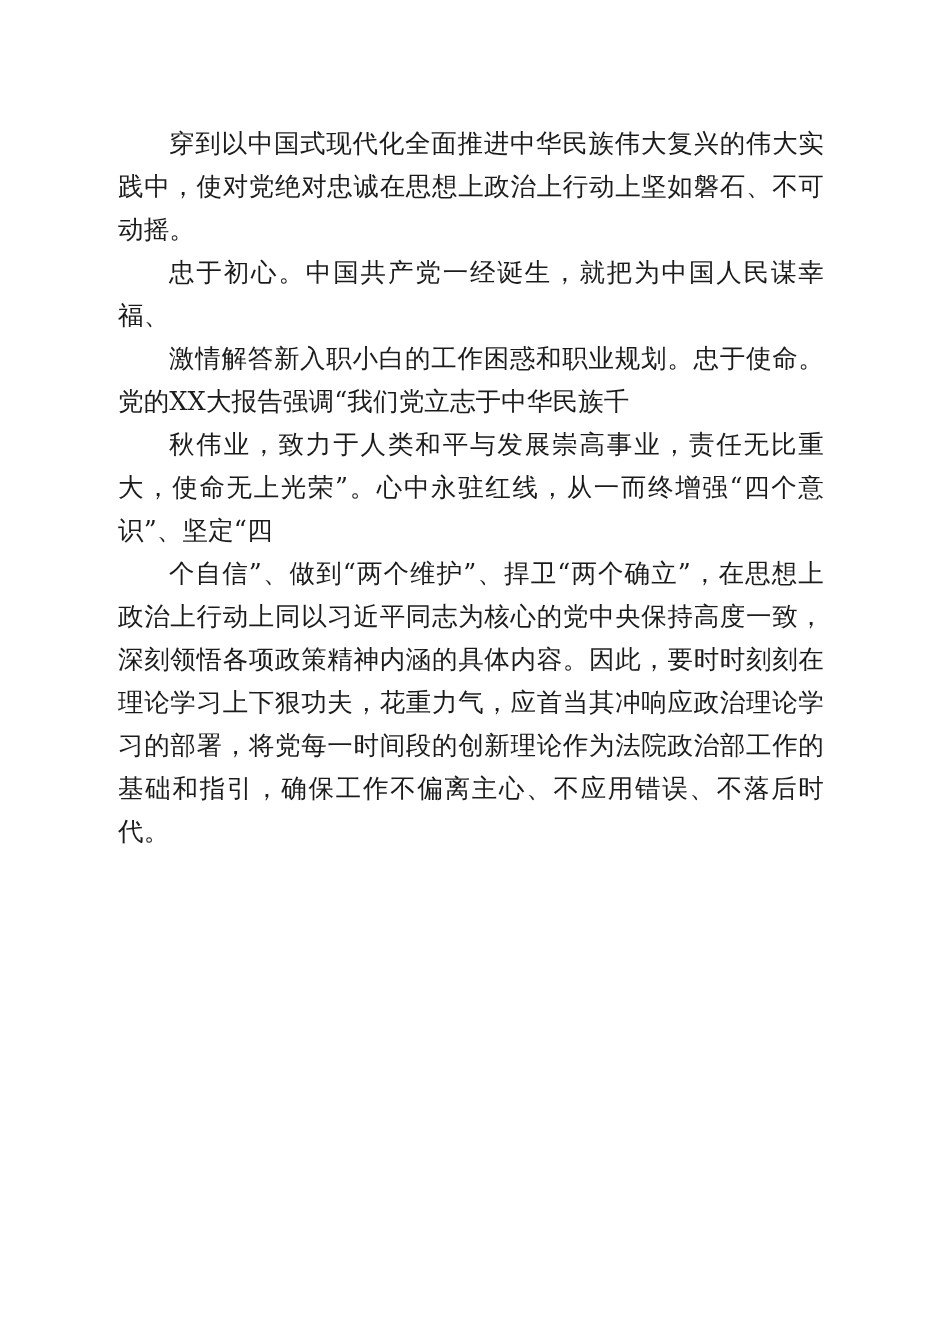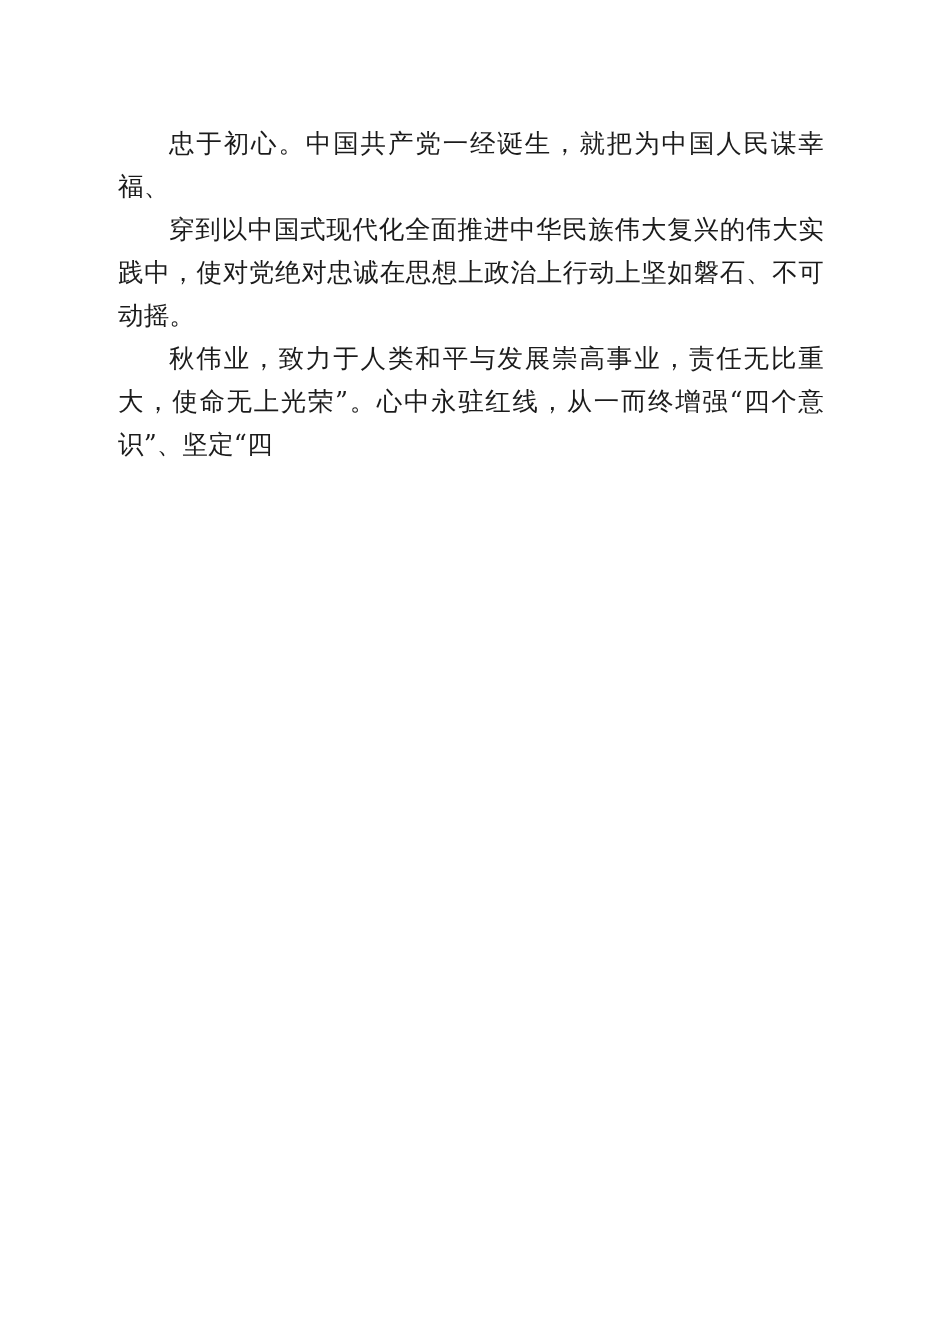--- a/index.html
+++ b/index.html
@@ -37,17 +37,19 @@
   }
   .para.indent {
     text-indent: 2em;
   }
 </style>
 </head>
 <body>
 
 <div id="page">
   <div id="doc-body">
+    <p class="para indent">穿到以中国式现代化全面推进中华民族伟大复兴的伟大实践中，使对党绝对忠诚在思想上政治上行动上坚如磐石、不可动摇。</p>
     <p class="para indent">忠于初心。中国共产党一经诞生，就把为中国人民谋幸福、</p>
-    <p class="para indent">穿到以中国式现代化全面推进中华民族伟大复兴的伟大实践中，使对党绝对忠诚在思想上政治上行动上坚如磐石、不可动摇。</p>
+    <p class="para indent">激情解答新入职小白的工作困惑和职业规划。忠于使命。党的XX大报告强调“我们党立志于中华民族千</p>
     <p class="para indent">秋伟业，致力于人类和平与发展崇高事业，责任无比重大，使命无上光荣”。心中永驻红线，从一而终增强“四个意识”、坚定“四</p>
+    <p class="para indent">个自信”、做到“两个维护”、捍卫“两个确立”，在思想上政治上行动上同以习近平同志为核心的党中央保持高度一致，深刻领悟各项政策精神内涵的具体内容。因此，要时时刻刻在理论学习上下狠功夫，花重力气，应首当其冲响应政治理论学习的部署，将党每一时间段的创新理论作为法院政治部工作的基础和指引，确保工作不偏离主心、不应用错误、不落后时代。</p>
   </div>
 </div>
 
 </body></html>

